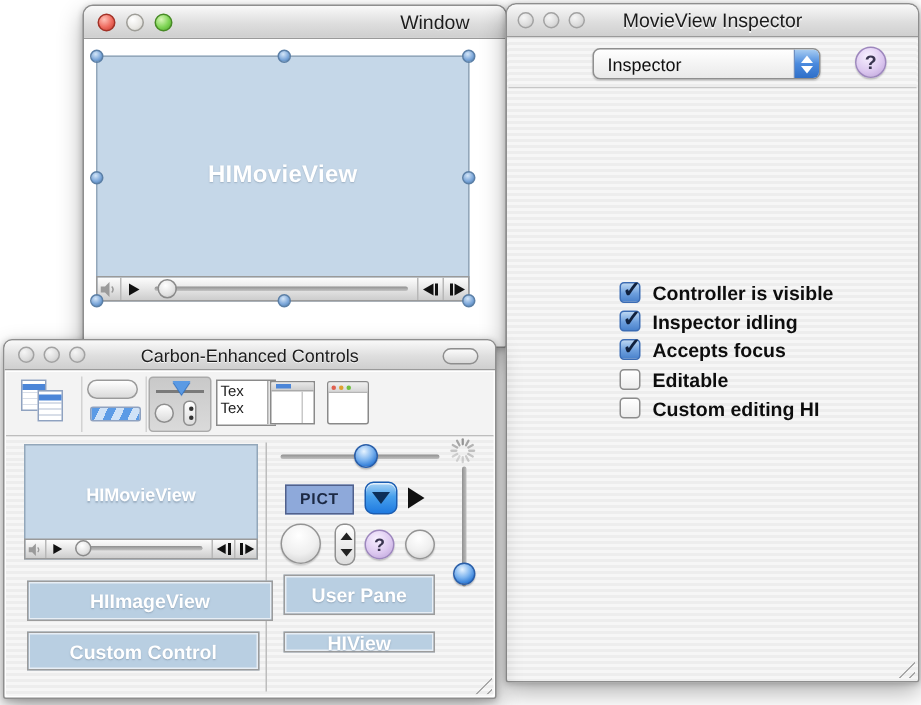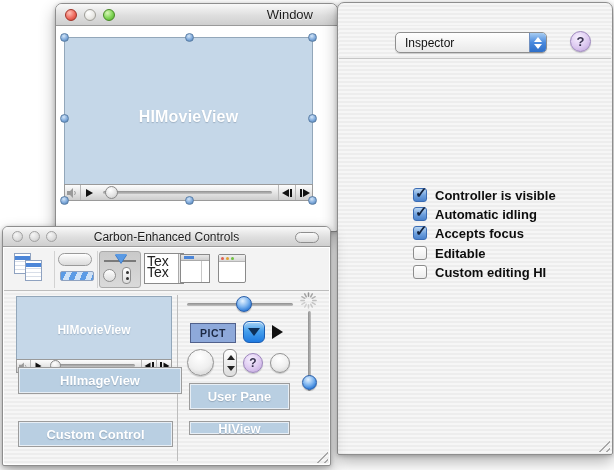--- a/index.html
+++ b/index.html
@@ -101,42 +101,42 @@
                background:repeating-linear-gradient(115deg, #5b9be6 0 5px, #cfe2f7 5px 10px); }
   .sl-track { position:absolute; left:4px; top:8px; width:32px; height:2px; background:#7a7a7a; }
   .sl-thumb { position:absolute; left:15px; top:2px; width:0; height:0; border-left:6px solid transparent;
               border-right:6px solid transparent; border-top:9px solid #5a9ae4; filter:drop-shadow(0 1px 0 #2f6fc0); }
   .sl-circle { position:absolute; left:3px; top:17px; width:13px; height:13px; border-radius:50%;
                background:linear-gradient(#ffffff,#dcdcdc); border:1px solid #8e8e8e; }
   .sl-step { position:absolute; left:22px; top:15px; width:9px; height:17px; border-radius:4px;
              background:linear-gradient(#ffffff,#dddddd); border:1px solid #8e8e8e; }
   .sl-step i { position:absolute; left:3px; width:3px; height:3px; background:#333; border-radius:50%; }
   .txt-icon { position:absolute; width:40px; height:31px; background:#fff; border:1px solid #8a8a8a;
-              font-size:14px; line-height:11px; color:#222; padding:2px 0 0 2px; overflow:hidden; }
+              font-size:10px; line-height:11px; color:#222; padding:2px 0 0 2px; overflow:hidden; }
   .txt-scroll { position:absolute; right:0; top:0; bottom:0; width:5px; border-left:1px solid #aaa; background:#e8e8e8; }
   .tbl-icon { position:absolute; width:30px; height:29px; background:#fff; border:1px solid #8a8a8a; }
   .tbl-icon::before { content:""; position:absolute; left:0; right:0; top:0; height:5px; background:linear-gradient(#e8e8e8,#cfcfcf); border-bottom:1px solid #aaa; }
   .tbl-icon::after { content:""; position:absolute; left:3px; top:1px; width:10px; height:3px; background:#4c86d8; }
   .tbl-col { position:absolute; right:7px; top:6px; bottom:0; width:1px; background:#c8c8c8; }
   .winm-icon { position:absolute; width:28px; height:29px; background:#fff; border:1px solid #8a8a8a; border-radius:2px; }
   .winm-icon::before { content:""; position:absolute; left:0; right:0; top:0; height:6px; background:linear-gradient(#f0f0f0,#d8d8d8); border-bottom:1px solid #b5b5b5; }
   .wdot { position:absolute; top:2px; width:3px; height:3px; border-radius:50%; }
 
   #pal-content { position:absolute; left:1px; right:1px; top:64px; bottom:1px; border-radius:0 0 2px 2px; }
   #col-divider { position:absolute; left:173px; top:4px; height:166px; width:1px; background:#bdbdbd; }
   #mv-mini { left:12px; top:5px; width:156px; height:77px; }
   #mv-mini .mv-label { top:26px; font-size:12px; }
   #mv-mini .controller { height:14px; }
   #mv-mini .ctl-thumb { left:5px; width:11px; height:11px; margin-top:-6px; }
   #mv-mini .tri-right, #mv-mini .tri-left { transform:scale(0.85); }
 
   .blue-btn { position:absolute; background:#b9cfe2; border:1px solid #9c9c9c;
               box-shadow:inset 0 0 0 1px rgba(255,255,255,0.65); display:flex; align-items:center; justify-content:center;
               color:#fff; font-weight:bold; font-size:13px; text-shadow:0 1px 1px rgba(120,140,160,0.6); }
-  #btn-hiimageview   { left:14px; top:76px;  width:164px; height:27px; }
+  #btn-hiimageview   { left:14px; top:96px;  width:164px; height:27px; }
   #btn-customcontrol { left:14px; top:130px; width:155px; height:26px; }
   #btn-userpane      { left:185px; top:92px;  width:101px; height:27px; }
   #btn-hiview        { left:185px; top:130px; width:101px; height:14px; }
 
   .blue-ball { border-radius:50%; background:radial-gradient(circle at 40% 28%, #e6f3ff, #7db4ef 45%, #2d7ad6 78%, #1b5cb0);
                border:1px solid #2a5ea8; box-shadow:0 1px 1px rgba(0,0,0,0.25); }
   #hslider-track { position:absolute; left:183px; top:12px; width:106px; height:3px; background:linear-gradient(#8f8f8f,#c0c0c0); border-radius:2px; }
   #hslider-thumb { position:absolute; left:232px; top:5px; width:16px; height:16px; }
   #spinner { position:absolute; left:295px; top:0px; width:19px; height:19px; }
   #btn-pict { position:absolute; left:186px; top:32px; width:46px; height:20px; background:#8ea9da; border:1px solid #51618c;
@@ -201,40 +201,46 @@
     <span class="handle" style="right:-5px; top:-5px;"></span>
     <span class="handle" style="left:-5px;  top:76px;"></span>
     <span class="handle" style="right:-5px; top:76px;"></span>
     <span class="handle" style="left:-5px;  bottom:-5px;"></span>
     <span class="handle" style="left:120px; bottom:-5px;"></span>
     <span class="handle" style="right:-5px; bottom:-5px;"></span>
   </div>
 </div>
 
 <div class="win pinstripe" id="inspector">
+  <div class="titlebar">
+    <span class="title">MovieView Inspector</span>
+    <span class="tl gray"></span>
+    <span class="tl gray"></span>
+    <span class="tl gray"></span>
+  </div>
   <div id="insp-header" class="pinstripe">
     <div class="popup">
       <span class="popup-label">Inspector</span>
       <span class="popup-cap">
           <span class="cap-up"></span>
           <span class="cap-dn"></span>
         </span>
     </div>
     <div class="helpbtn" id="insp-help">
       <span>?</span>
     </div>
   </div>
   <div id="insp-body" class="pinstripe">
     <div class="cbrow checked" style="top:128px;">
       <span class="cbox"></span>
       <span class="cblabel">Controller is visible</span>
     </div>
     <div class="cbrow checked" style="top:147px;">
       <span class="cbox"></span>
-      <span class="cblabel">Automatic idling</span>
+      <span class="cblabel">Inspector idling</span>
     </div>
     <div class="cbrow checked" style="top:166px;">
       <span class="cbox"></span>
       <span class="cblabel">Accepts focus</span>
     </div>
     <div class="cbrow" style="top:186px;">
       <span class="cbox"></span>
       <span class="cblabel">Editable</span>
     </div>
     <div class="cbrow" style="top:205px;">

